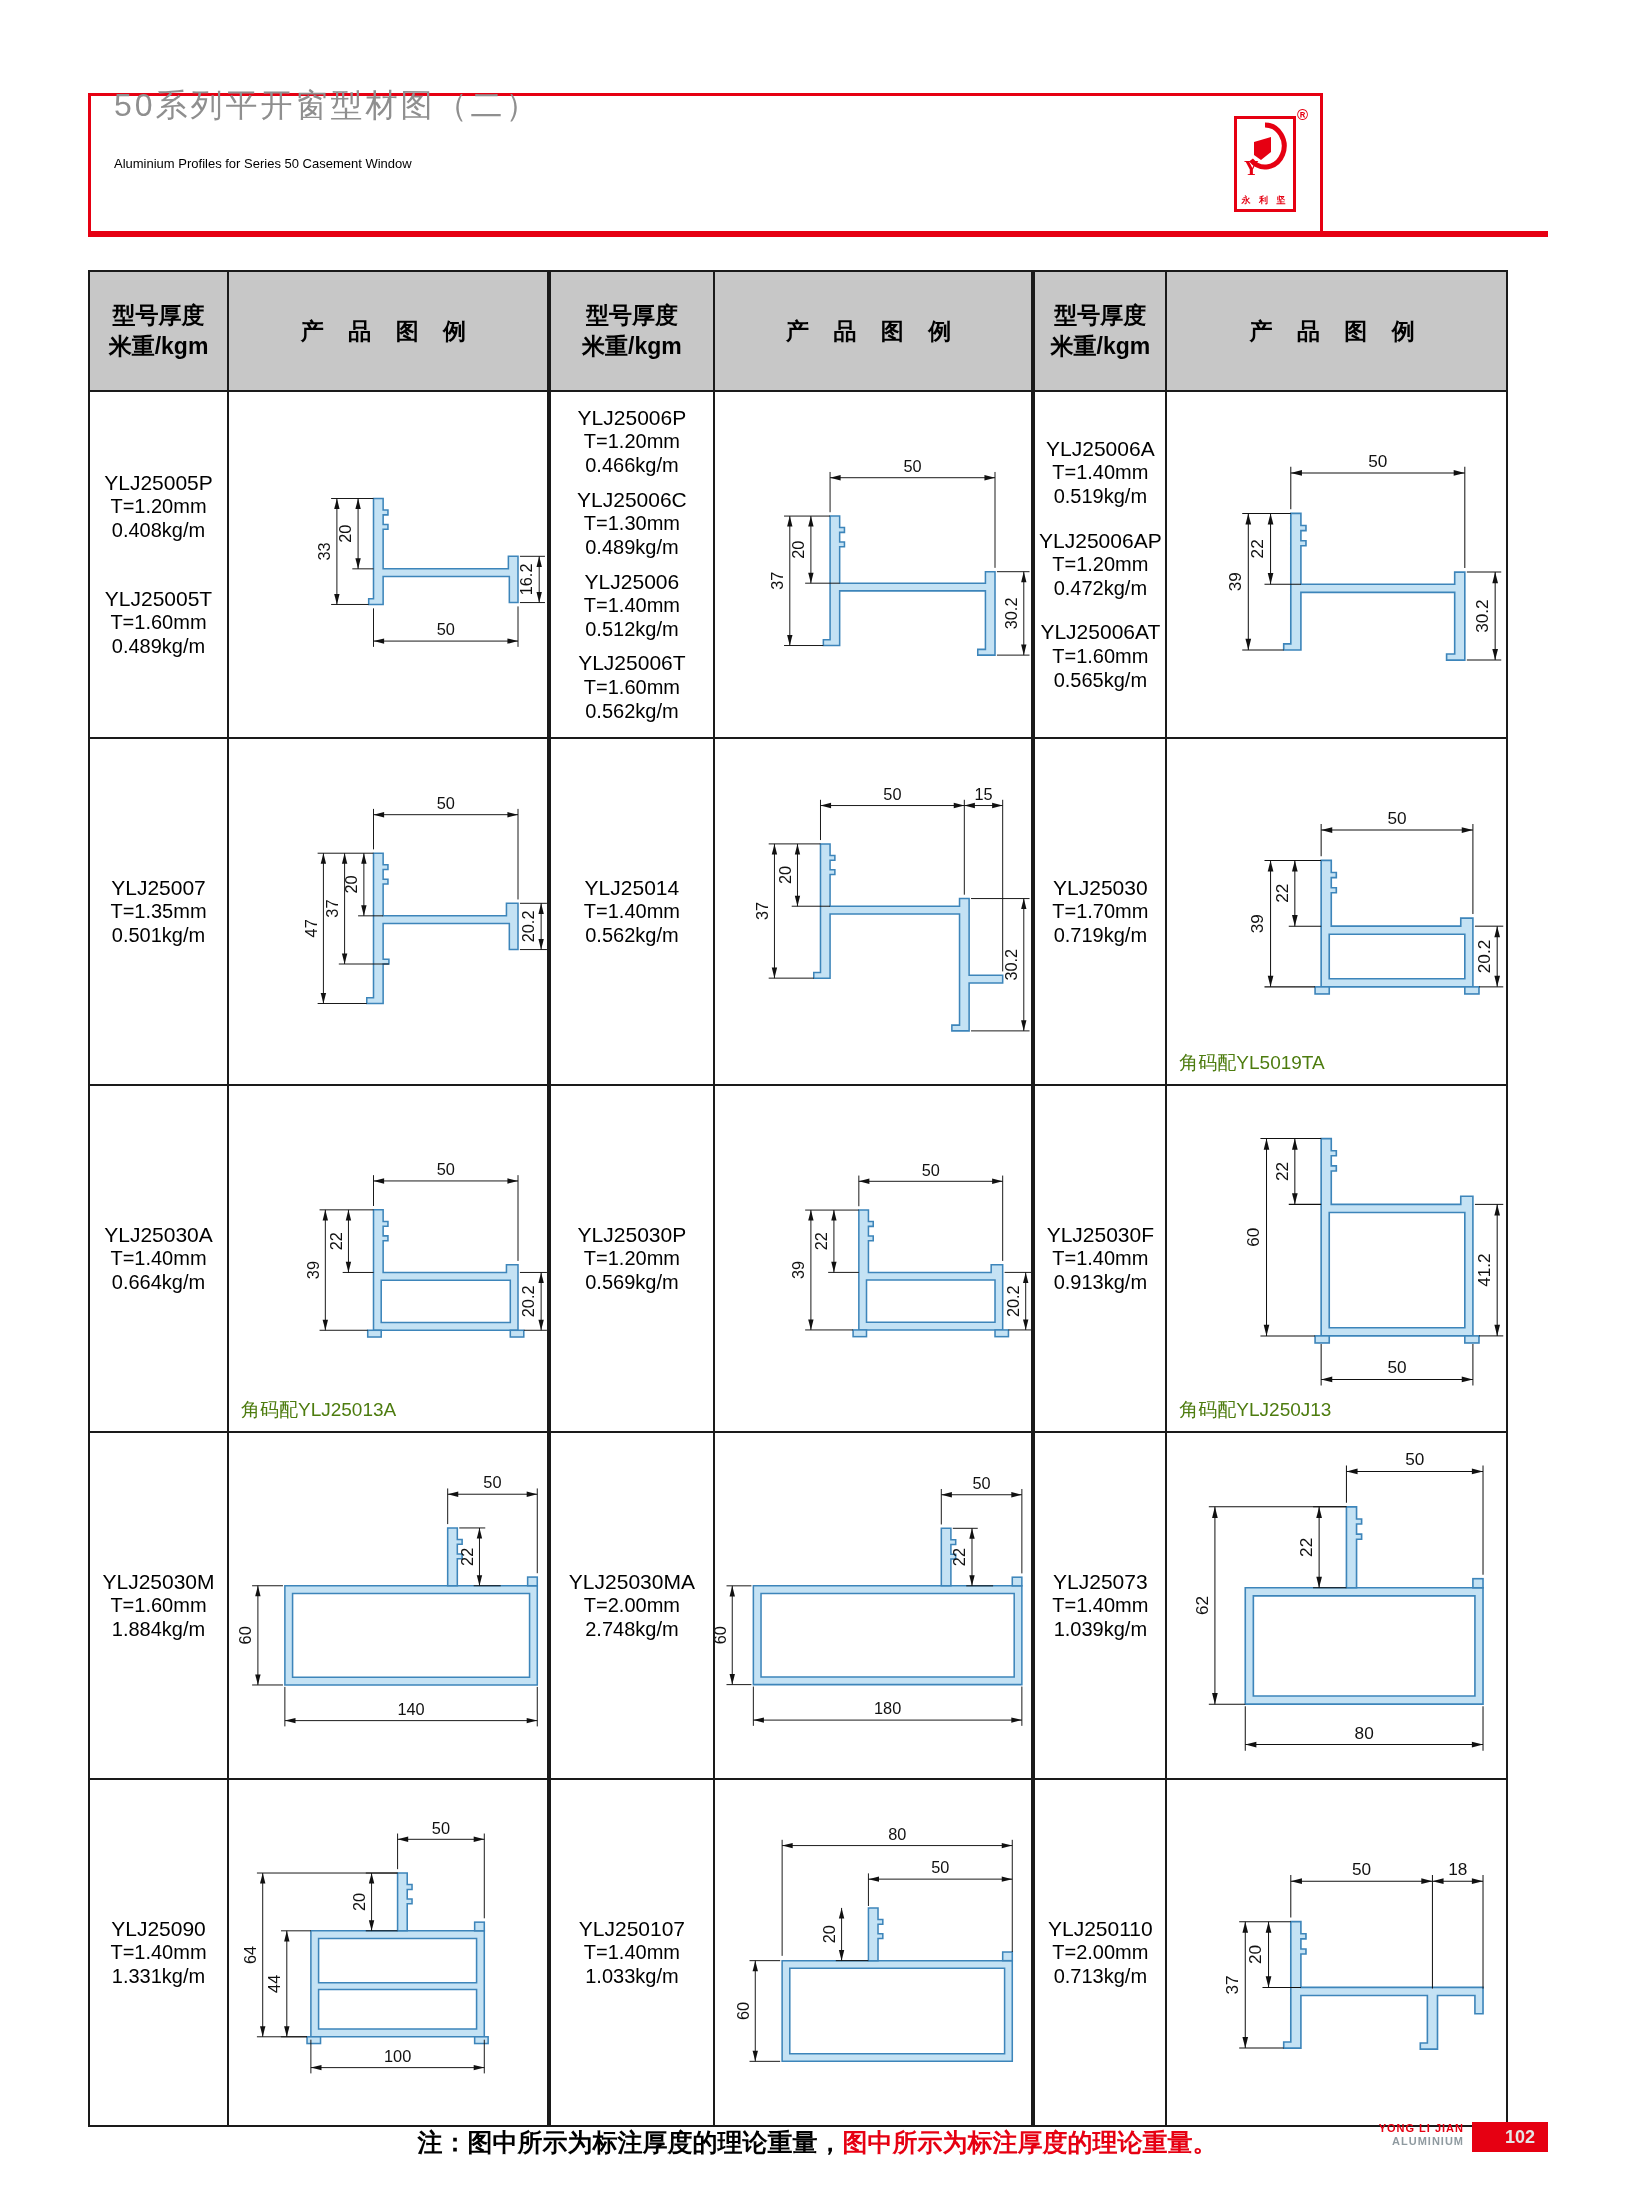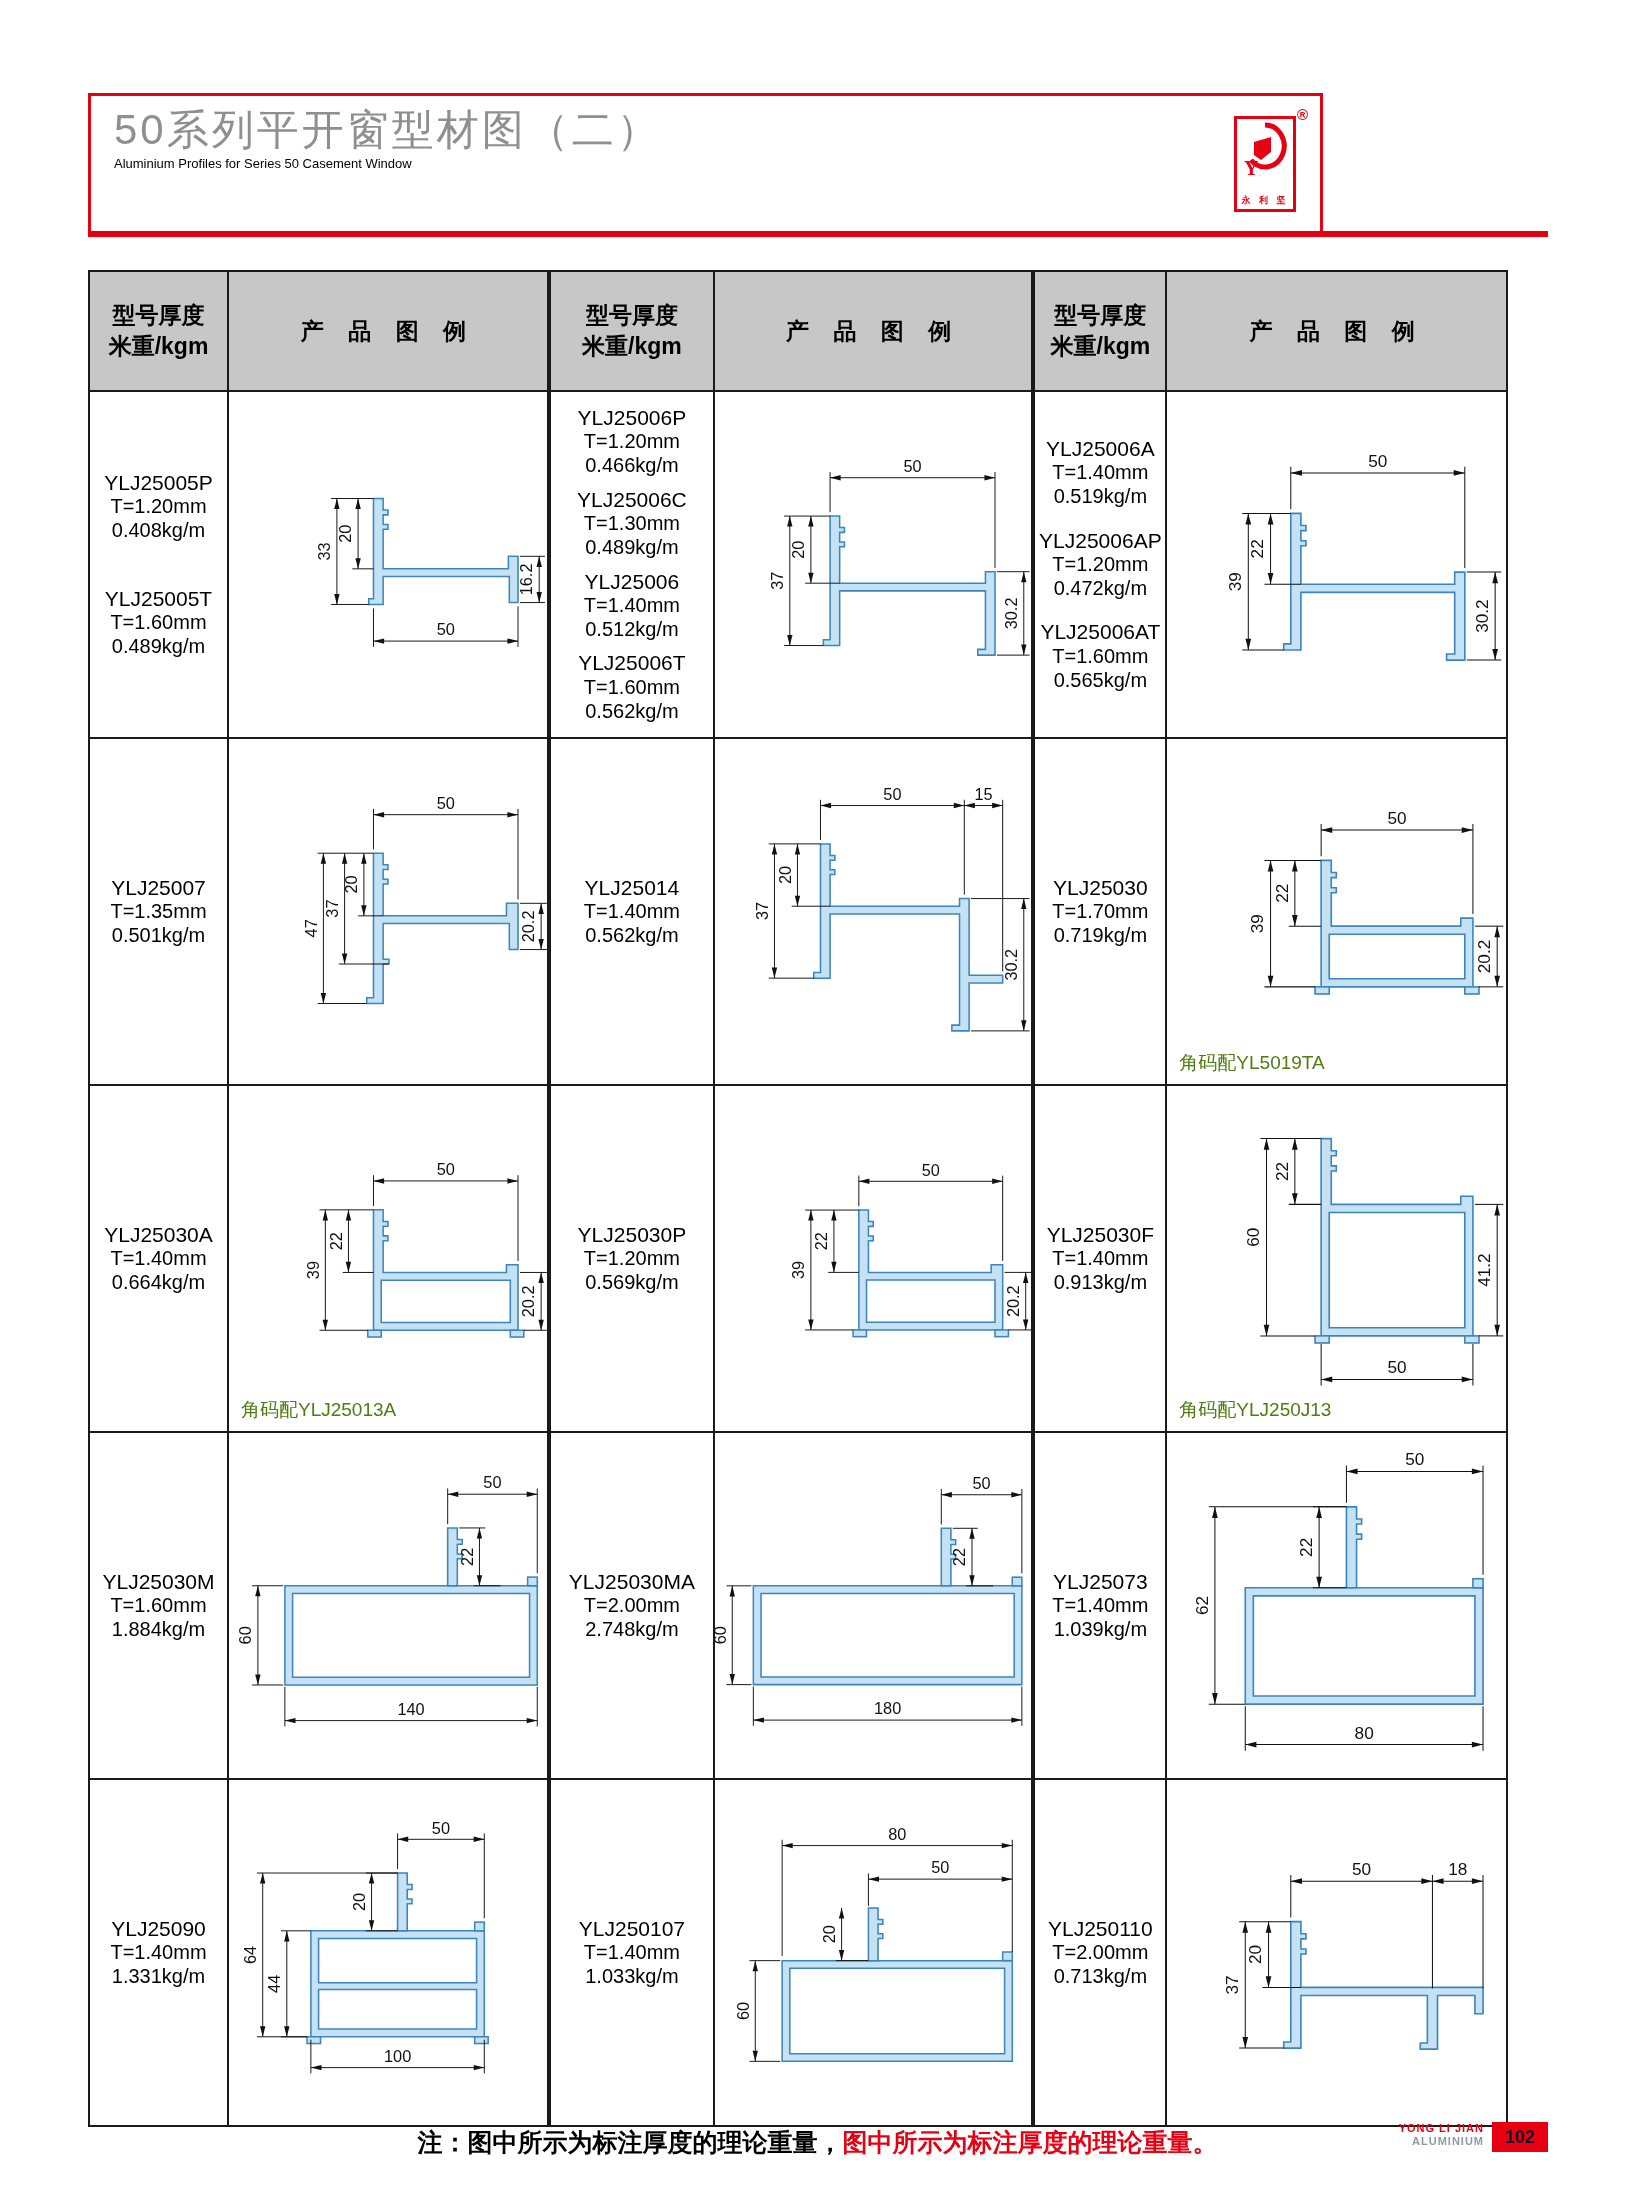--- a/index.html
+++ b/index.html
@@ -4,21 +4,21 @@
 <style>
   html,body{margin:0;padding:0;background:#fff;}
   .page{position:relative;width:1635px;height:2203px;background:#ffffff;
         font-family:"Liberation Sans",sans-serif;overflow:hidden;}
   
   .rule{position:absolute;background:#e60012;}
   .hdr-top{left:88px;top:93px;width:1235px;height:3px;}
   .hdr-left{left:88px;top:93px;width:3px;height:143px;}
   .hdr-right{left:1320px;top:93px;width:3px;height:143px;}
   .hdr-bottom{left:88px;top:231px;width:1460px;height:6px;}
-  .title-cn{position:absolute;left:114px;top:102px;font-size:42px;color:#8f8f8f;letter-spacing:3px;}
+  .title-cn{position:absolute;left:114px;top:84px;font-size:32px;color:#8f8f8f;letter-spacing:3px;}
   .title-en{position:absolute;left:114px;top:156px;font-size:13px;color:#000000;}
   .brand{position:absolute;left:600px;top:121px;width:628px;text-align:right;color:#e60012;
          font-weight:bold;white-space:nowrap;}
   .brand-cn{font-size:37px;letter-spacing:1px;}
   .brand-en{font-size:38px;letter-spacing:0px;}
   .logo{position:absolute;left:1234px;top:116px;width:56px;height:90px;border:3px solid #e60012;background:#fff;}
   .logo-chars{position:absolute;bottom:2px;left:0;width:100%;text-align:center;font-size:9px;
               color:#e60012;font-weight:bold;letter-spacing:3px;white-space:nowrap;}
   .reg{position:absolute;left:1297px;top:106px;font-size:15px;color:#e60012;font-weight:bold;}
   
@@ -43,22 +43,22 @@
   .pf{fill:#c4e2f4;stroke:#3d85ba;stroke-width:1.6;}
   .dl{stroke:#111;stroke-width:1;}
   .dt{font-family:"Liberation Sans",sans-serif;font-size:17px;fill:#111;}
   
   .note{position:absolute;top:2126px;left:50%;transform:translateX(-50%);font-size:25px;
         font-weight:bold;color:#000;white-space:nowrap;}
   .note .red{color:#e60012;}
   .pageno{position:absolute;top:2122px;right:87px;display:flex;gap:8px;}
   .pn-text{text-align:right;line-height:1.2;font-size:11px;font-weight:bold;letter-spacing:1px;}
   .pn-t1{color:#e60012;} .pn-t2{color:#8f9aa0;}
-  .pn-box{width:56px;height:30px;background:#e60012;color:#0f172a;font-size:18px;font-weight:bold;
-          display:flex;align-items:center;justify-content:center;}
+  .pn-box{width:56px;height:30px;background:#e60012;color:#e5e5e5;font-size:18px;font-weight:bold;
+          display:flex;align-items:center;justify-content:center;padding-left:20px;}
 </style>
 </head>
 <body>
 
 <div class="page">
 
   <div class="rule hdr-top"></div>
   <div class="rule hdr-left"></div>
   <div class="rule hdr-right"></div>
   <div class="rule hdr-bottom"></div>

